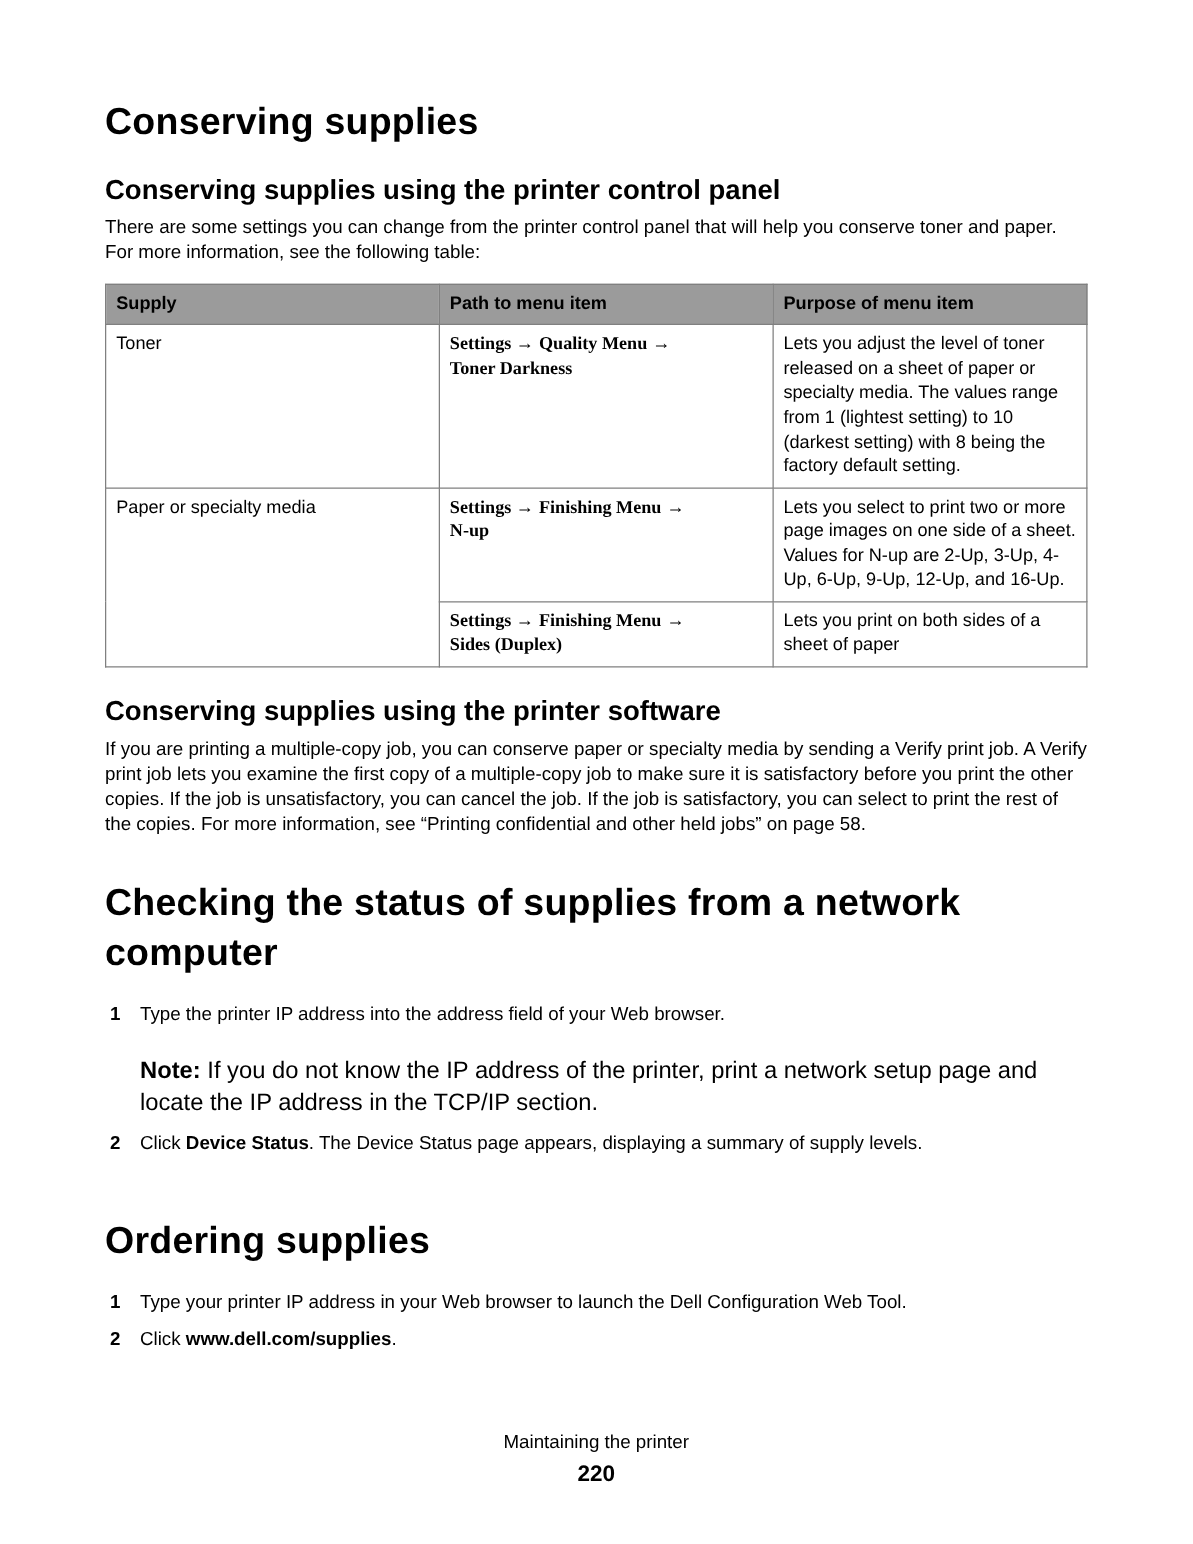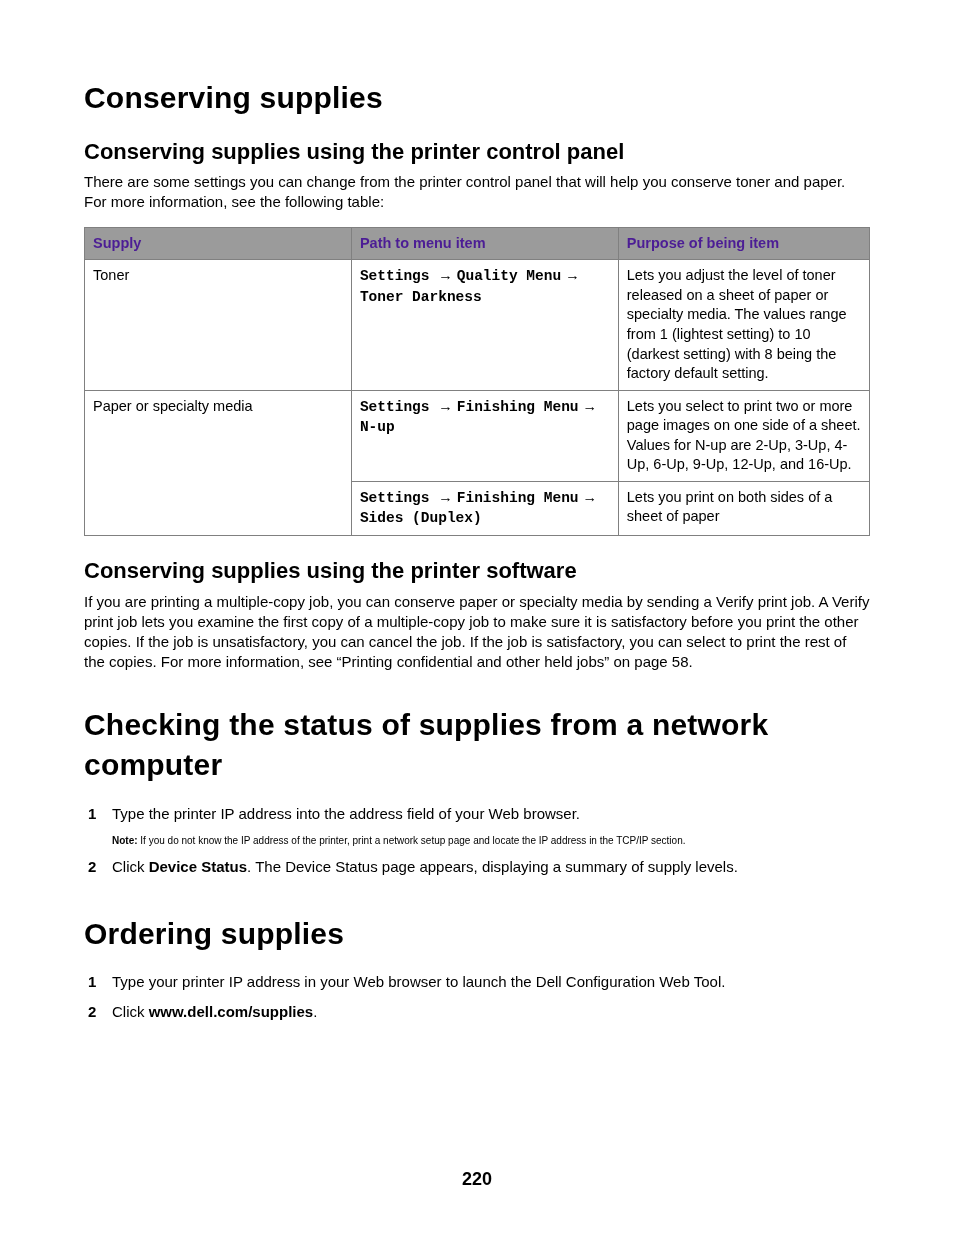--- a/index.html
+++ b/index.html
@@ -41,26 +41,26 @@
   }
   table.tbl th, table.tbl td {
     border: 1px solid #808080;
     padding: 6px 8px;
     vertical-align: top;
     font-size: 14.5px;
     text-align: left;
   }
   table.tbl th {
     background: #9b9b9b;
-    color: #4c1d95;
+    color: #000000;
     font-weight: 700;
     font-size: 14.5px;
   }
   .mono {
-    font-family: Liberation Mono, monospace;
+    font-family: Liberation Serif, serif;
     font-weight: 700;
     font-size: 14.5px;
   }
   .arrow {
     font-family: Arial, sans-serif;
     font-weight: normal;
   }
   .note-label {
     font-weight: 700;
   }
@@ -75,22 +75,22 @@
     margin: 8px 0 10px 0;
     font-size: 15px;
   }
   ol.steps > li > .num {
     position: absolute;
     left: 4px;
     top: 0;
     font-weight: 700;
   }
   .subnote {
-    margin: 10px 0 4px 28px;
-    font-size: 10px;
+    margin: 22px 0 4px 28px;
+    font-size: 19px;
   }
   .footer {
     position: absolute;
     bottom: 44px;
     left: 0;
     right: 0;
     text-align: center;
   }
   .footer .ft1 {
     font-size: 15px;
@@ -118,21 +118,21 @@
   <table class="tbl">
     <colgroup>
         <col class="c1">
         <col class="c2">
         <col class="c3">
       </colgroup>
     <thead>
       <tr>
         <th>Supply</th>
         <th>Path to menu item</th>
-        <th>Purpose of being item</th>
+        <th>Purpose of menu item</th>
       </tr>
     </thead>
     <tbody>
       <tr>
         <td>Toner</td>
         <td>
           <span class="mono">Settings </span><span class="mono arrow"> → </span><span class="mono">Quality Menu</span><span class="mono arrow"> → </span><br><span class="mono">Toner Darkness</span>
         </td>
         <td>Lets you adjust the level of toner released on a sheet of paper or specialty media. The values range from 1 (lightest setting) to 10 (darkest setting) with 8 being the factory default setting.</td>
       </tr>
@@ -163,29 +163,30 @@
       <div class="subnote" style="margin-left:0;">
         <span class="note-label">Note:</span><span> If you do not know the IP address of the printer, print a network setup page and locate the IP address in the TCP/IP section.</span>
       </div>
     </li>
     <li>
       <span class="num">2</span>
       <span>Click </span><span class="note-label">Device Status</span><span>. The Device Status page appears, displaying a summary of supply levels.</span>
     </li>
   </ol>
 
-  <h1 class="sec" style="margin-top:36px;">Ordering supplies</h1>
+  <h1 class="sec" style="margin-top:48px;">Ordering supplies</h1>
   <ol class="steps">
     <li>
       <span class="num">1</span>
       <span>Type your printer IP address in your Web browser to launch the Dell Configuration Web Tool.</span>
     </li>
     <li>
       <span class="num">2</span>
       <span>Click </span><span class="note-label">www.dell.com/supplies</span><span>.</span>
     </li>
   </ol>
 
   <div class="footer">
+    <div class="ft1">Maintaining the printer</div>
     <div class="ft2">220</div>
   </div>
 
 </div>
 
 </body></html>

